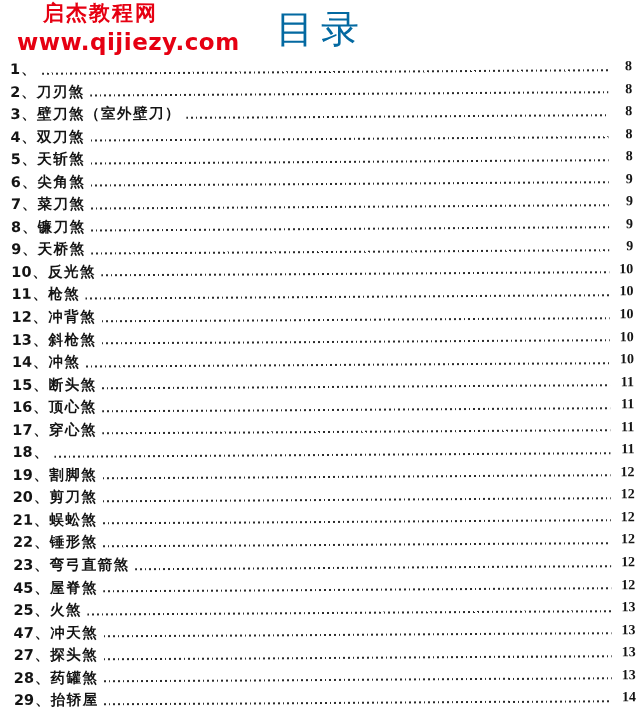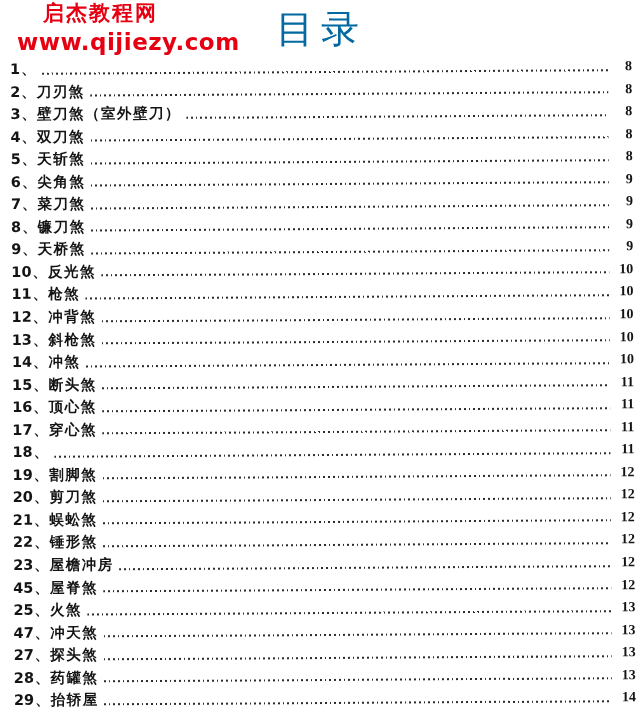--- a/index.html
+++ b/index.html
@@ -254,21 +254,21 @@
     <div class="toc-row">
       <span class="toc-no">22</span>
       <span class="toc-sep">、</span>
       <span class="toc-title">锤形煞</span>
       <span class="toc-leader"></span>
       <span class="toc-page">12</span>
     </div>
     <div class="toc-row">
       <span class="toc-no">23</span>
       <span class="toc-sep">、</span>
-      <span class="toc-title">屋檐冲房</span>
+      <span class="toc-title">弯弓直箭煞</span>
       <span class="toc-leader"></span>
       <span class="toc-page">12</span>
     </div>
     <div class="toc-row">
       <span class="toc-no">45</span>
       <span class="toc-sep">、</span>
       <span class="toc-title">屋脊煞</span>
       <span class="toc-leader"></span>
       <span class="toc-page">12</span>
     </div>

